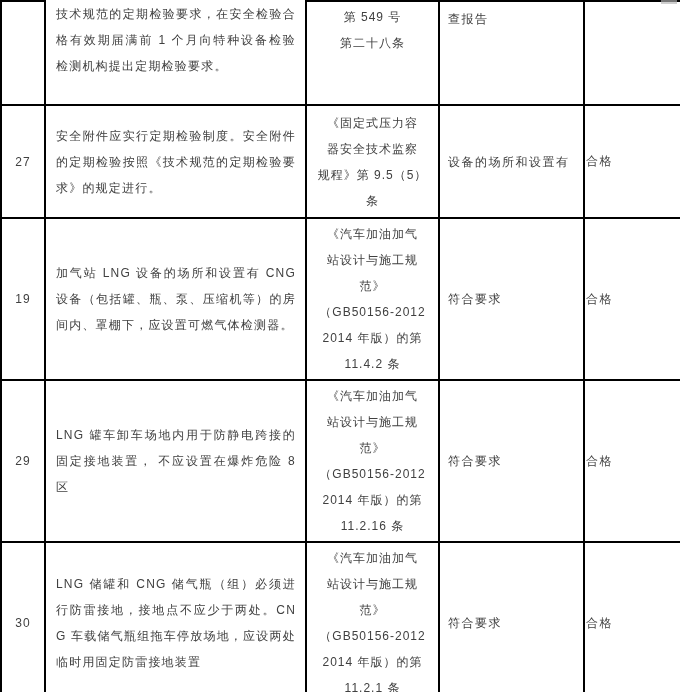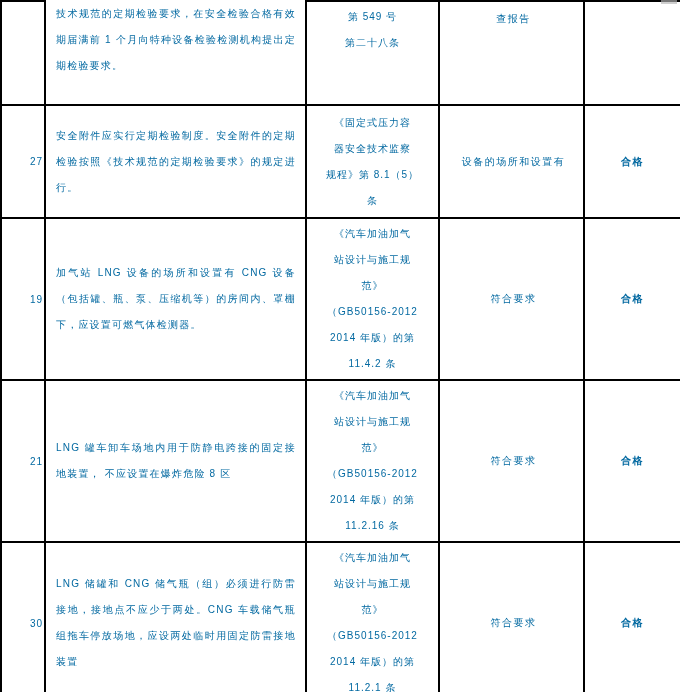--- a/index.html
+++ b/index.html
@@ -17,65 +17,64 @@
     color: #000000;
   }
   table.insp {
     border-collapse: collapse;
     table-layout: fixed;
     width: 680px;
   }
   td {
     border: 2px solid #000000;
     vertical-align: middle;
-    font-size: 10px;
-    color: #0369a1;
+    font-size: 12px;
+    color: #404040;
     overflow: hidden;
     word-break: break-all;
   }
   
   tr.r0 { height: 104px; }
   tr.r1 { height: 113px; }
   tr.r2 { height: 156px; }
   tr.r3 { height: 160px; }
   tr.r4 { height: 159px; }
   
   tr.r0 td { vertical-align: top; }
   tr.r0 td.c-req { border-top: none; }
   
   tr.r4 td { border-bottom: none; }
   
   td.c-seq {
-    text-align: right;
+    text-align: center;
     letter-spacing: 1px;
   }
   td.c-req {
     padding: 0 9px 0 10px;
     text-align: justify;
     line-height: 26px;
     letter-spacing: 1.2px;
   }
   td.c-basis {
     text-align: center;
     white-space: pre;
     line-height: 26px;
     letter-spacing: 1px;
     padding: 2px 10px;
   }
   td.c-check {
     padding: 4px 4px 4px 8px;
-    text-align: center;
+    text-align: left;
     line-height: 26px;
     letter-spacing: 1.5px;
     margin-left: 18px;
   }
   td.c-concl {
-    text-align: center;
+    text-align: left;
     letter-spacing: 1.5px;
-    font-weight: bold;
   }
   .artifact {
     position: absolute;
     top: 0;
     right: 3px;
     width: 16px;
     height: 4px;
     background: #b5b5b5;
     opacity: 0.65;
   }
@@ -99,39 +98,39 @@
         <td class="c-basis">第 549 号
 第二十八条</td>
         <td class="c-check">查报告</td>
         <td class="c-concl"></td>
       </tr>
       <tr class="r1">
         <td class="c-seq">27</td>
         <td class="c-req">安全附件应实行定期检验制度。安全附件的定期检验按照《技术规范的定期检验要求》的规定进行。</td>
         <td class="c-basis">《固定式压力容
 器安全技术监察
-规程》第 8.1（5）
+规程》第 9.5（5）
 条</td>
         <td class="c-check">设备的场所和设置有</td>
         <td class="c-concl">合格</td>
       </tr>
       <tr class="r2">
         <td class="c-seq">19</td>
         <td class="c-req">加气站 LNG 设备的场所和设置有 CNG 设备（包括罐、瓶、泵、压缩机等）的房间内、罩棚下，应设置可燃气体检测器。</td>
         <td class="c-basis">《汽车加油加气
 站设计与施工规
 范》
 （GB50156-2012
 2014 年版）的第
 11.4.2 条</td>
         <td class="c-check">符合要求</td>
         <td class="c-concl">合格</td>
       </tr>
       <tr class="r3">
-        <td class="c-seq">21</td>
+        <td class="c-seq">29</td>
         <td class="c-req">LNG 罐车卸车场地内用于防静电跨接的固定接地装置， 不应设置在爆炸危险 8 区</td>
         <td class="c-basis">《汽车加油加气
 站设计与施工规
 范》
 （GB50156-2012
 2014 年版）的第
 11.2.16 条</td>
         <td class="c-check">符合要求</td>
         <td class="c-concl">合格</td>
       </tr>

